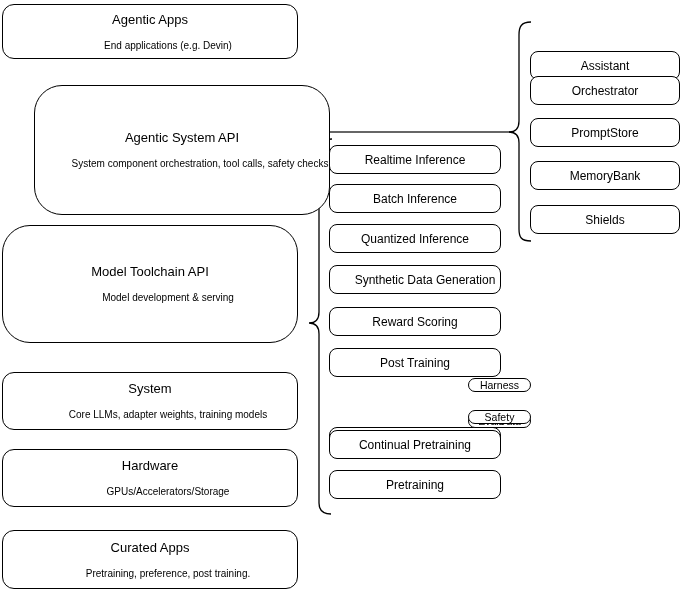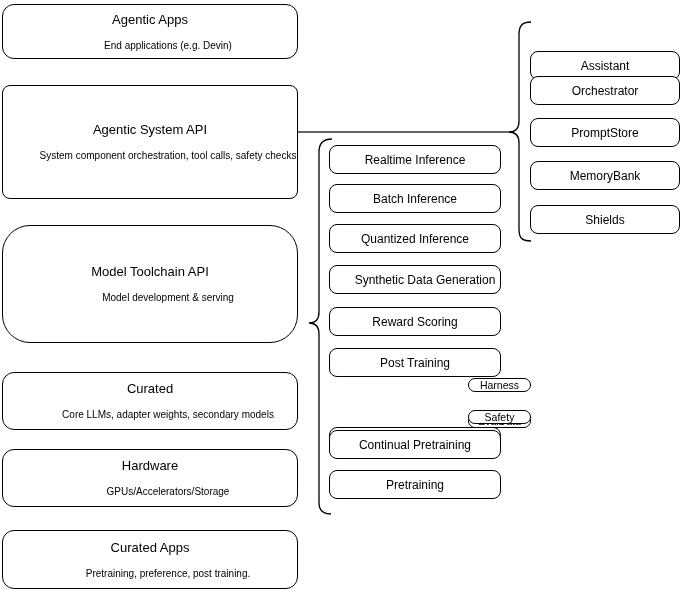--- a/index.html
+++ b/index.html
@@ -57,33 +57,33 @@
     <line x1="296" y1="132" x2="510" y2="132" stroke="#666666" stroke-width="2"></line>
     <path d="M531,22 C521,22 519,27 519,35 L519,121 C519,128 516,132 509,132 C516,132 519,136 519,143 L519,229 C519,237 521,241 531,241" fill="none" stroke="#000000" stroke-width="1.3"></path>
     <path d="M332,139 C322,139 319,144 319,152 L319,312 C319,319 316,323 309,323 C316,323 319,327 319,334 L319,503 C319,510 322,514 331,514" fill="none" stroke="#000000" stroke-width="1.3"></path>
   </svg>
 
   <div class="box stack-box" style="top:4px;height:55px;border-radius:12px;">
     <div class="stack-title">Agentic Apps</div>
     <div class="stack-sub">End applications (e.g. Devin)</div>
   </div>
 
-  <div class="box stack-box" style="top:85px;height:114px;border-radius:8px;">
+  <div class="box stack-box" style="top:85px;height:130px;border-radius:28px;margin-left:32px;">
     <div class="stack-title">Agentic System API</div>
     <div class="stack-sub">System component orchestration, tool calls, safety checks</div>
   </div>
 
   <div class="box stack-box" style="top:225px;height:118px;border-radius:28px;">
     <div class="stack-title">Model Toolchain API</div>
     <div class="stack-sub">Model development &amp; serving</div>
   </div>
 
   <div class="box stack-box" style="top:372px;height:58px;border-radius:12px;">
-    <div class="stack-title">Curated</div>
-    <div class="stack-sub">Core LLMs, adapter weights, secondary models</div>
+    <div class="stack-title">System</div>
+    <div class="stack-sub">Core LLMs, adapter weights, training models</div>
   </div>
 
   <div class="box stack-box" style="top:449px;height:58px;border-radius:12px;">
     <div class="stack-title">Hardware</div>
     <div class="stack-sub">GPUs/Accelerators/Storage</div>
   </div>
 
   <div class="box stack-box" style="top:530px;height:59px;border-radius:12px;">
     <div class="stack-title">Curated Apps</div>
     <div class="stack-sub">Pretraining, preference, post training.</div>

